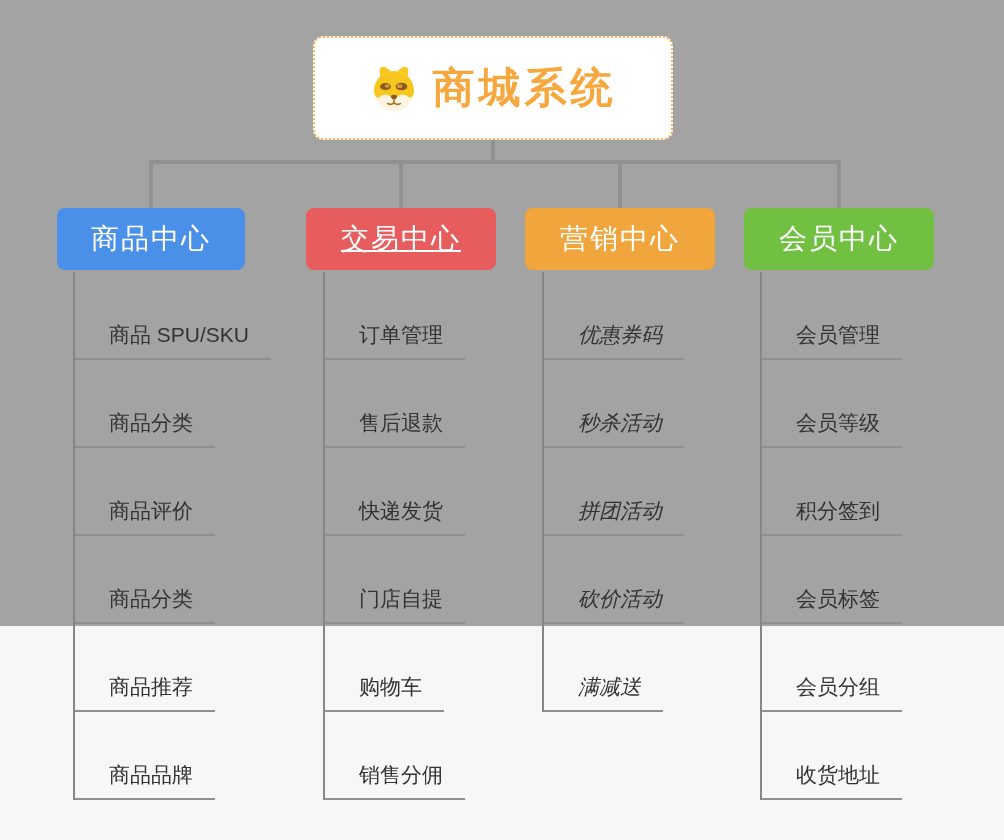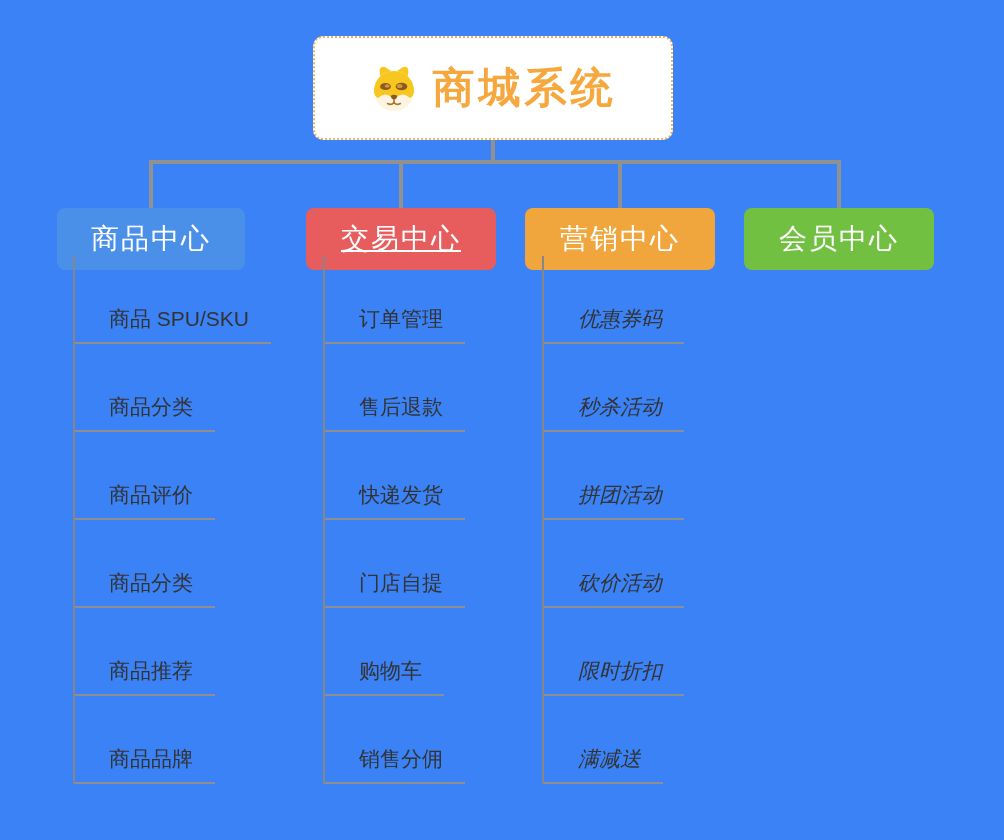--- a/index.html
+++ b/index.html
@@ -2,21 +2,21 @@
 <html><head>
 <meta charset="utf-8">
 <style>
   html,body{margin:0;padding:0;}
   body{
     font-family:"Liberation Sans", sans-serif;
     background:#f7f7f7;
     width:1004px;height:840px;
     overflow:hidden;
   }
-  .canvas{position:relative;width:1004px;height:840px;background:#3b82f6;}
+  .canvas{position:relative;width:1004px;height:626px;background:#a3a3a3;}
 
   
   .root-node{
     position:absolute;left:313px;top:36px;width:360px;height:104px;
     background:#ffffff;border:2px dotted #f2b55c;border-radius:10px;
     box-sizing:border-box;
     display:flex;align-items:center;justify-content:center;gap:15px;
   }
   .root-title{
     font-size:42px;font-weight:700;color:#f6a83f;letter-spacing:4px;white-space:nowrap;
@@ -39,21 +39,21 @@
     display:flex;align-items:center;justify-content:center;
     color:#ffffff;font-size:28px;letter-spacing:2px;white-space:nowrap;
   }
   .branch-1{left:57px;width:188px;text-align:center;}
   .branch-2{left:306px;width:190px;}
   .branch-3{left:525px;width:190px;font-family:Liberation Serif, serif;}
   .branch-4{left:744px;width:190px;}
 
   
   .subtopic-col{
-    position:absolute;top:256px;
+    position:absolute;top:272px;
     border-left:2px solid #868686;
   }
   .col-1{left:73px;}
   .col-2{left:323px;text-align:right;}
   .col-3{left:542px;font-style:italic;}
   .col-4{left:760px;}
   .subtopic-row{
     height:88px;display:flex;align-items:flex-end;
   }
   .subtopic-label{
@@ -153,21 +153,38 @@
     <div class="subtopic-row">
         <span class="subtopic-label">秒杀活动</span>
       </div>
     <div class="subtopic-row">
         <span class="subtopic-label">拼团活动</span>
       </div>
     <div class="subtopic-row">
         <span class="subtopic-label">砍价活动</span>
       </div>
     <div class="subtopic-row">
-        <span class="subtopic-label">限时折扣</span>
-      </div>
-    <div class="subtopic-row">
         <span class="subtopic-label">满减送</span>
       </div>
   </div>
 
+  <div class="subtopic-col col-4">
+    <div class="subtopic-row">
+        <span class="subtopic-label">会员管理</span>
+      </div>
+    <div class="subtopic-row">
+        <span class="subtopic-label">会员等级</span>
+      </div>
+    <div class="subtopic-row">
+        <span class="subtopic-label">积分签到</span>
+      </div>
+    <div class="subtopic-row">
+        <span class="subtopic-label">会员标签</span>
+      </div>
+    <div class="subtopic-row">
+        <span class="subtopic-label">会员分组</span>
+      </div>
+    <div class="subtopic-row">
+        <span class="subtopic-label">收货地址</span>
+      </div>
+  </div>
 
 </div>
 
 </body></html>

